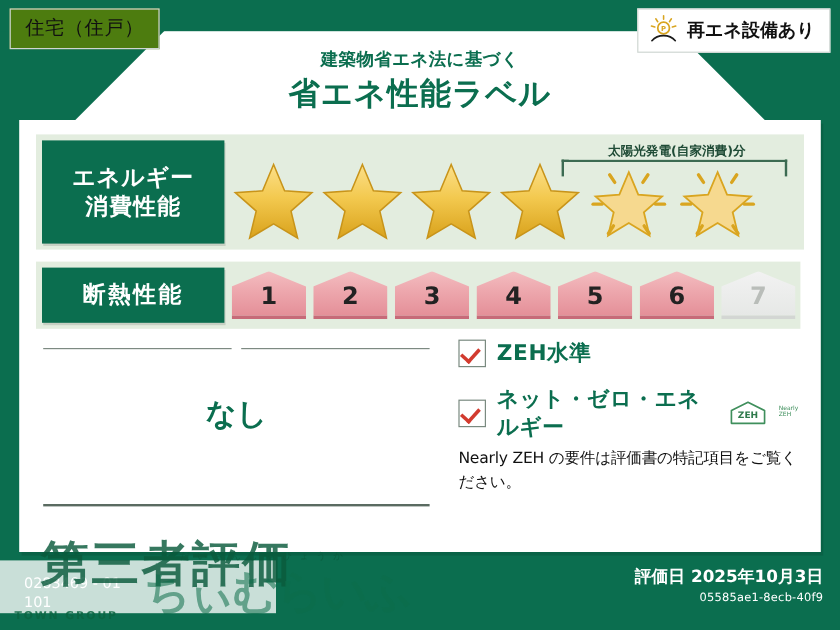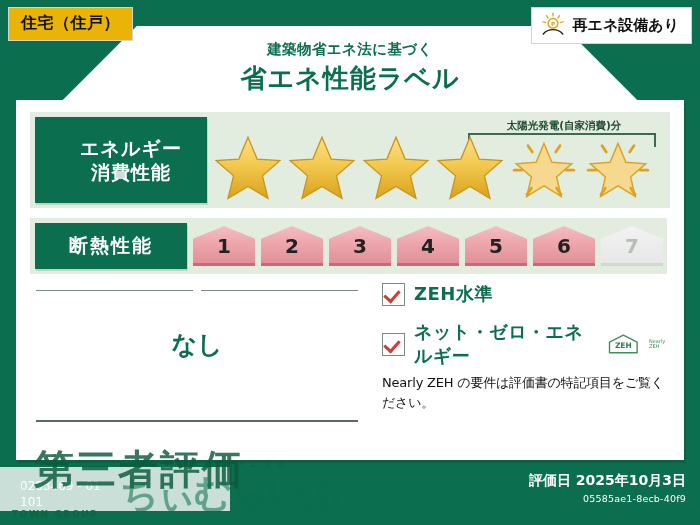--- a/index.html
+++ b/index.html
@@ -19,23 +19,23 @@
     transform:translateX(-50%) rotate(45deg);
     background:#ffffff;
   }
   .roof-mask{
     position:absolute;left:0;top:0;width:700px;height:26px;background:#0b6e4f;
   }
 
   
   .tag-left{
     position:absolute;left:8px;top:7px;
-    background:#eab308;border:1px solid #cfd6d2;
+    background:#4d7c0f;border:1px solid #cfd6d2;
     padding:5px 12px 6px 12px;
-    font-size:16px;font-weight:bold;color:#111;letter-spacing:.5px;
+    font-size:16px;font-weight:normal;color:#111;letter-spacing:.5px;
     z-index:9;
   }
   .tag-right{
     position:absolute;right:8px;top:7px;
     background:#fff;border:1px solid #cfd6d2;
     padding:4px 12px 5px 8px;
     display:flex;align-items:center;gap:7px;
     font-size:15px;font-weight:bold;color:#111;
     z-index:9;
     text-align:right;
@@ -63,21 +63,21 @@
   .ins-row{
     position:absolute;left:14px;top:118px;width:637px;height:56px;
     background:#e3eddf;display:flex;align-items:center;
   }
   .lbl-box{
     background:#0b6e4f;color:#fff;font-weight:bold;
     display:flex;flex-direction:column;align-items:center;justify-content:center;
     box-shadow:1px 2px 0 rgba(0,0,0,.12);
     flex:none;
   }
-  .lbl-perf{width:152px;height:86px;margin-left:5px;font-size:19px;line-height:1.28;letter-spacing:1px;padding-left:20px;}
+  .lbl-perf{width:152px;height:86px;margin-left:5px;font-size:19px;line-height:1.28;letter-spacing:1px;}
   .lbl-ins{width:152px;height:46px;margin-left:5px;font-size:19px;letter-spacing:2px;}
 
   .stars{position:relative;flex:1;height:86px;}
   .star{position:absolute;top:18px;width:70px;height:66px;}
   .solar-bracket{
     position:absolute;top:16px;right:14px;width:184px;height:12px;
     border:2px solid #3c6b52;border-bottom:none;
   }
   .solar-cap{
     position:absolute;top:2px;right:16px;width:180px;text-align:center;

